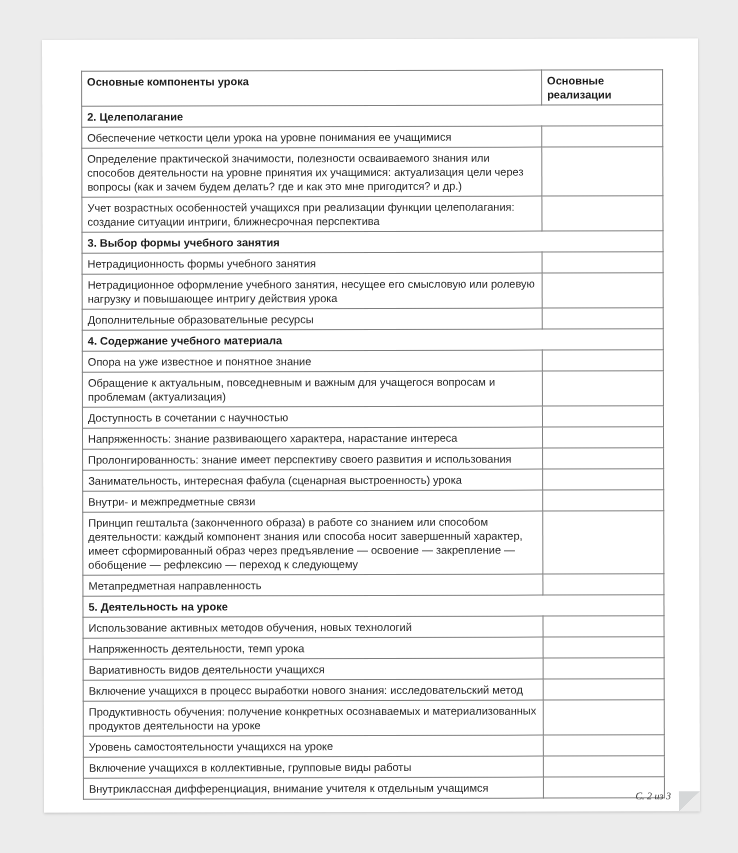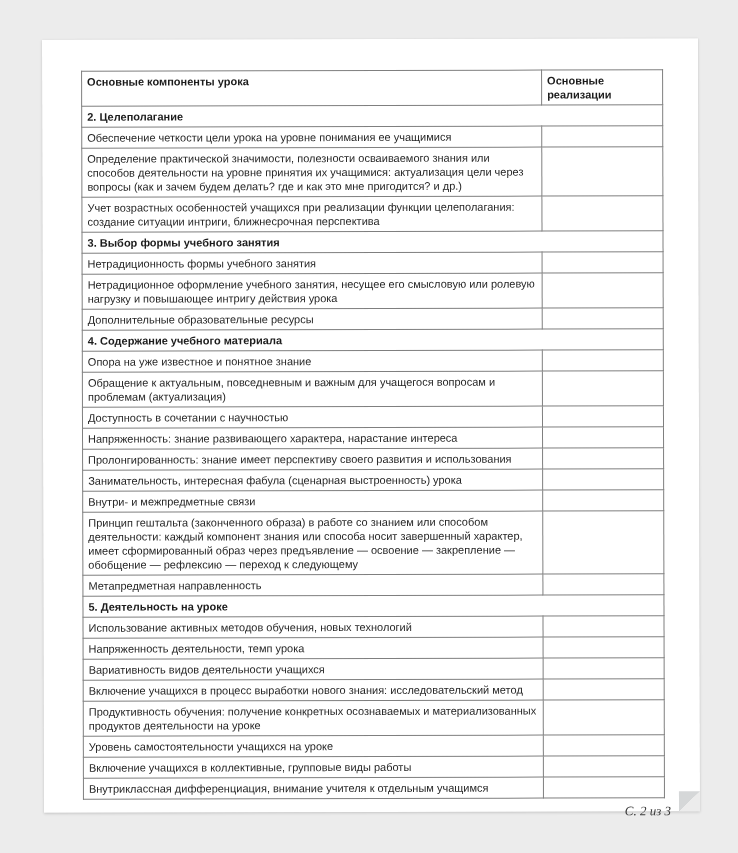--- a/index.html
+++ b/index.html
@@ -53,23 +53,22 @@
   table.criteria tr.section td {
     font-weight: bold;
     color: var(--text-strong, #1c1c1c);
   }
   .page-footer {
     position: absolute;
     top: 752px;
     right: 29px;
     font-family: "Liberation Serif", "DejaVu Serif", serif;
     font-style: italic;
-    font-size: 13px;
+    font-size: 10px;
     color: #3b3b3b;
-    margin-top: 13px;
   }
   .corner-fold {
     position: absolute;
     right: 0;
     bottom: 0;
     width: 21px;
     height: 20px;
     background: linear-gradient(to bottom right,
       var(--fold, #d5d7d8) 0%, var(--fold, #d5d7d8) 49.5%,
       var(--background, #ececec) 50.5%, var(--background, #ececec) 100%);

